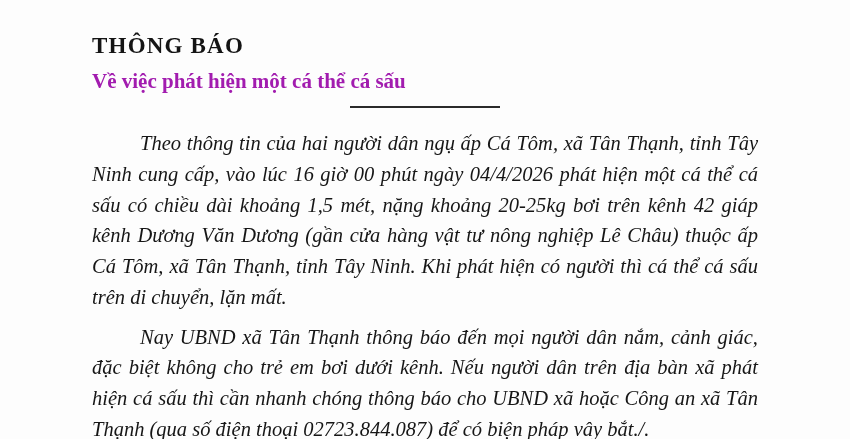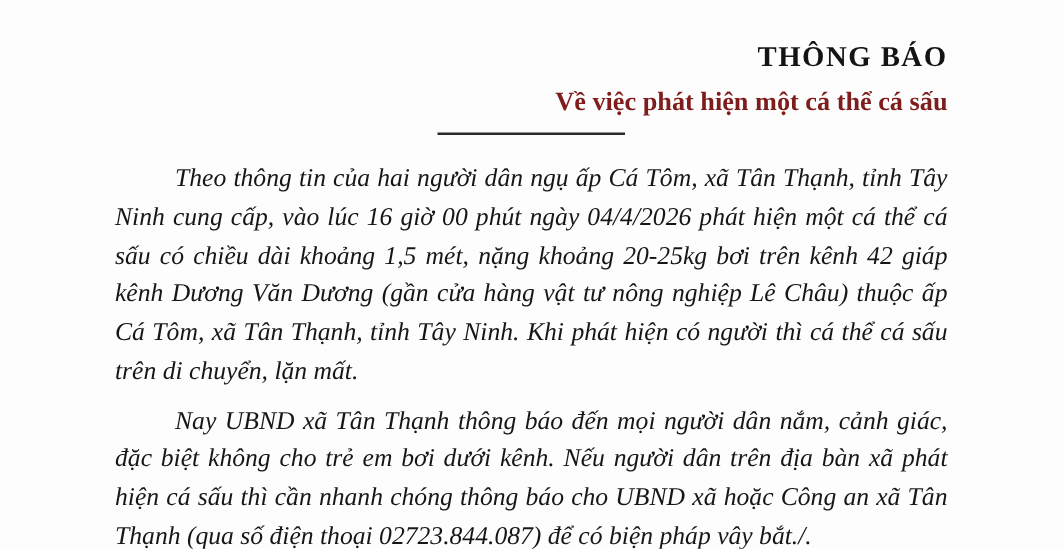--- a/index.html
+++ b/index.html
@@ -16,36 +16,36 @@
   }
   .page {
     position: relative;
     width: 850px;
     height: 439px;
     background: #fdfdfd;
     box-sizing: border-box;
     padding: 22px 92px 0 92px;
   }
   .header {
-    text-align: right;
+    text-align: left;
     margin-top: 10px;
   }
   .title-main {
     font-size: 23px;
     font-weight: bold;
     letter-spacing: 1.2px;
     line-height: 1.25;
     color: #141414;
   }
   .title-sub {
     font-size: 21px;
     font-weight: bold;
     line-height: 1.3;
     margin-top: 7px;
-    color: #7f1d1d;
+    color: #a21caf;
   }
   .rule {
     width: 150px;
     height: 2px;
     background: #2b2b2b;
     margin: 11px auto 0 auto;
   }
   .body-text {
     margin-top: 20px;
     font-size: 20.5px;

